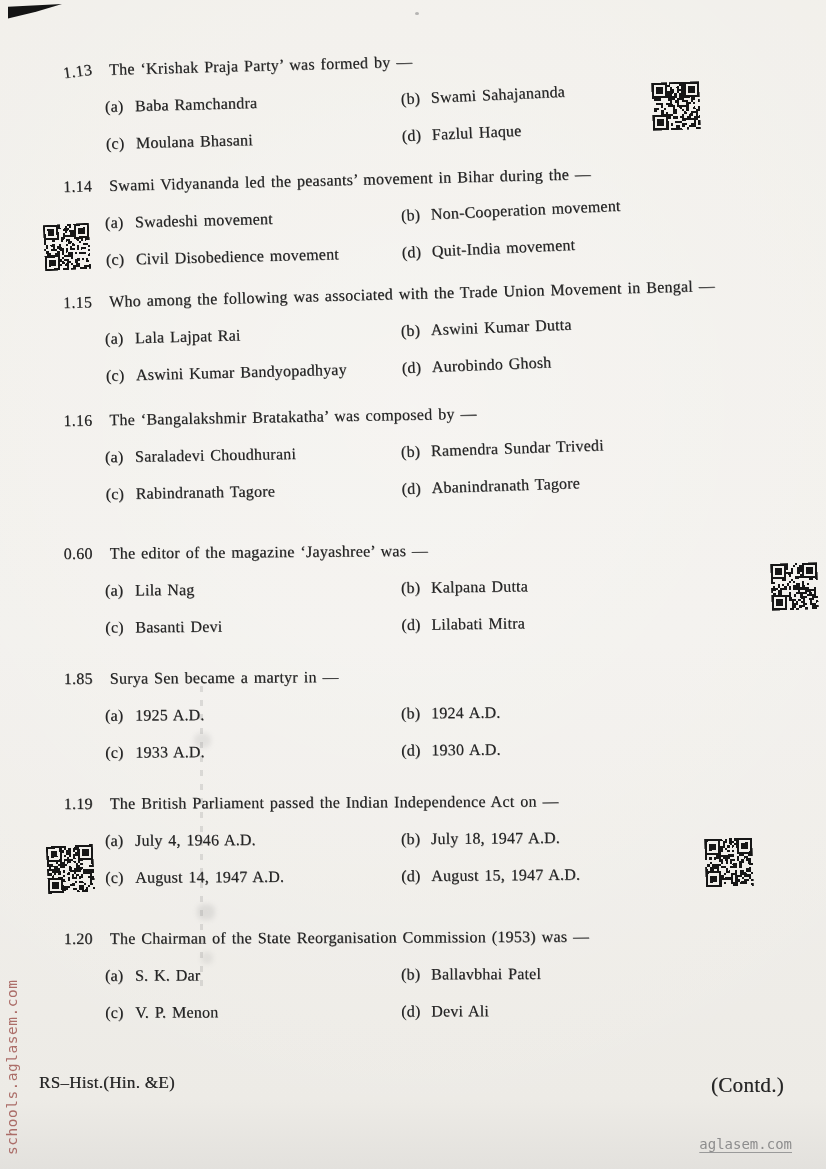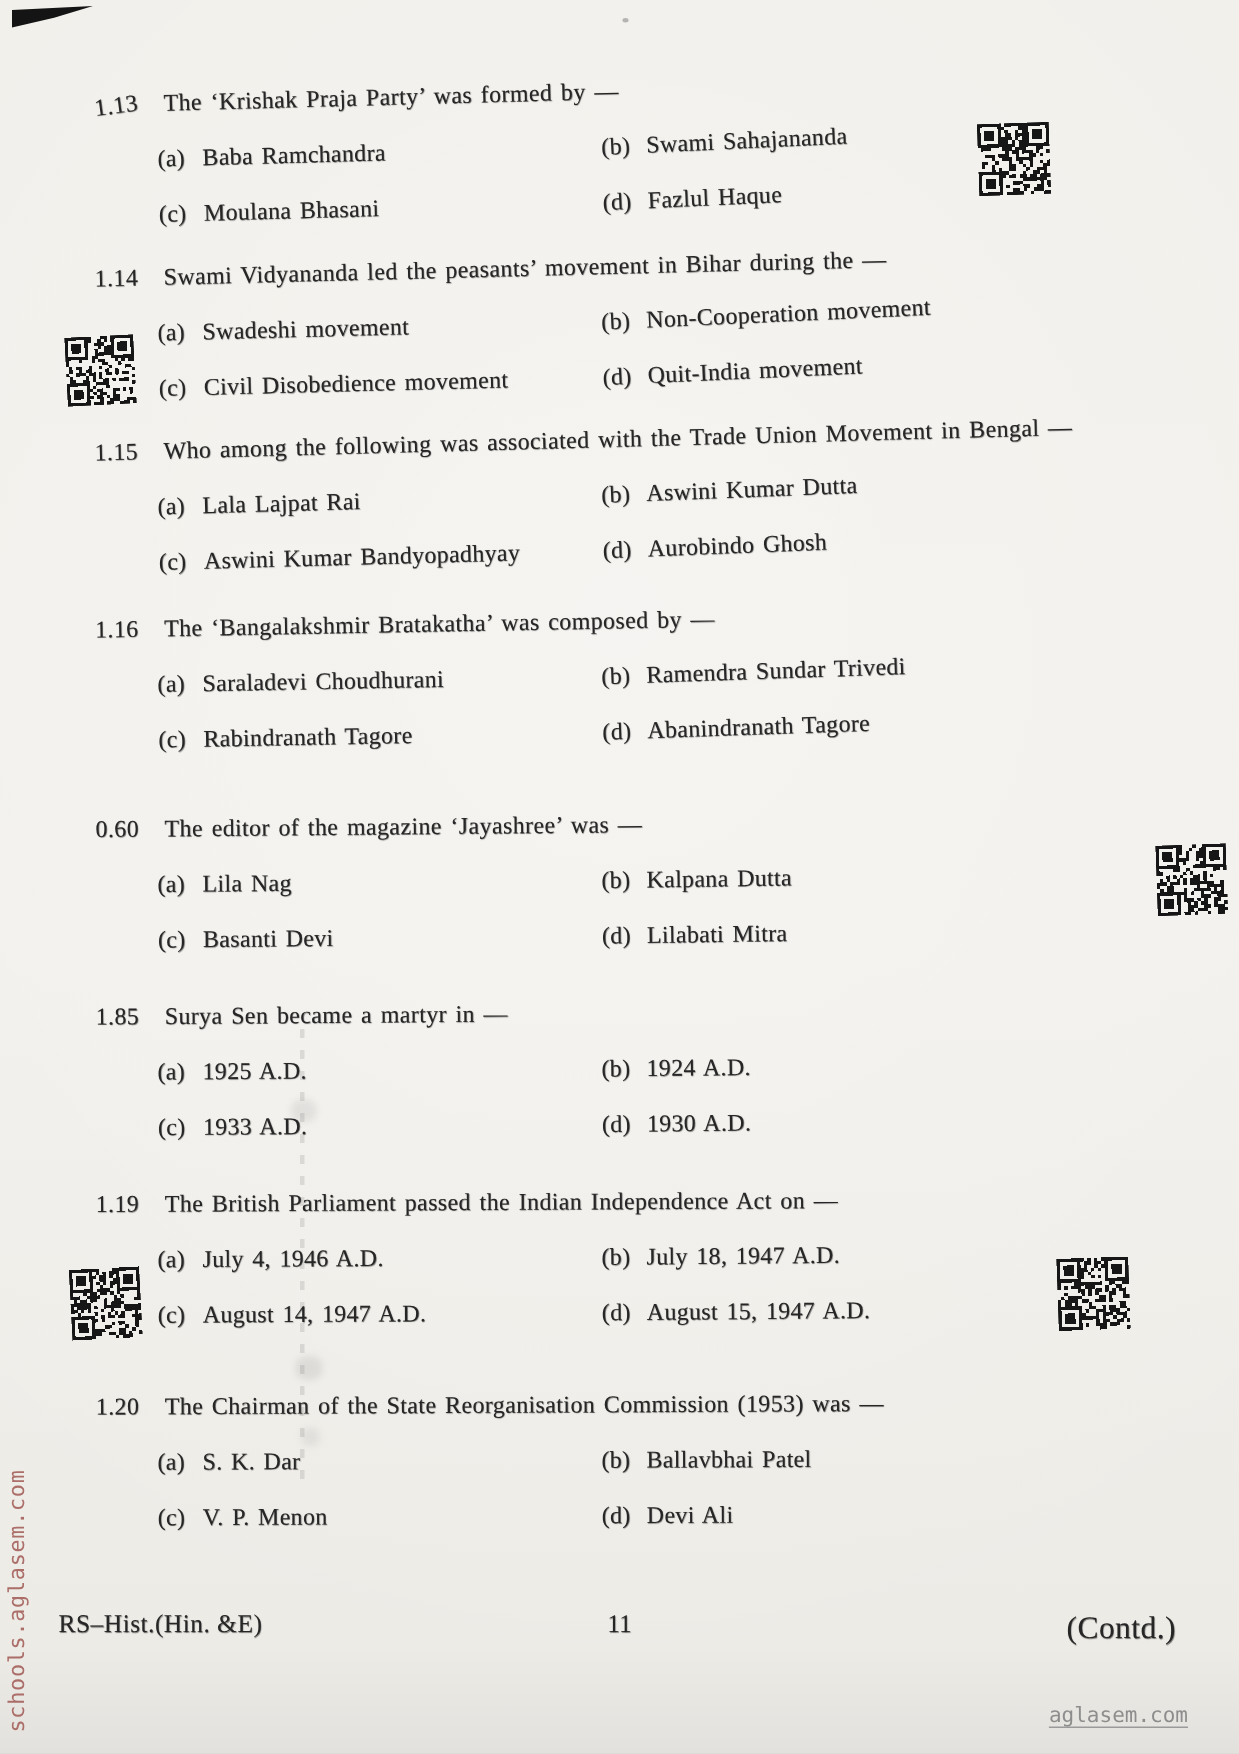--- a/index.html
+++ b/index.html
@@ -1427,16 +1427,15 @@
         <rect x="6" y="20" width="1" height="1"></rect>
         <rect x="12" y="20" width="1" height="1"></rect>
         <rect x="13" y="20" width="1" height="1"></rect>
         <rect x="20" y="20" width="1" height="1"></rect>
       </svg></div>
 
   <div class="wm-side">schools.aglasem.com</div>
   <div class="wm-bottom">aglasem.com</div>
 
   <div class="footer-left">RS–Hist.(Hin. &amp;E)</div>
-  <div class="footer-page">11</div>
   <div class="footer-right">(Contd.)</div>
 
 </div>
 
 </body></html>

